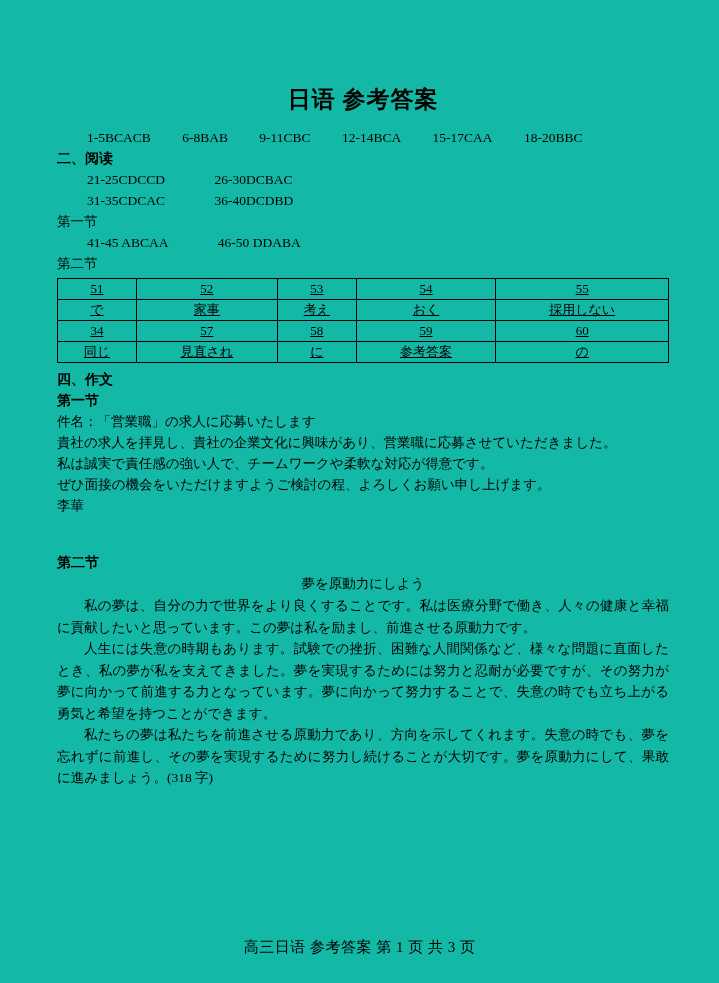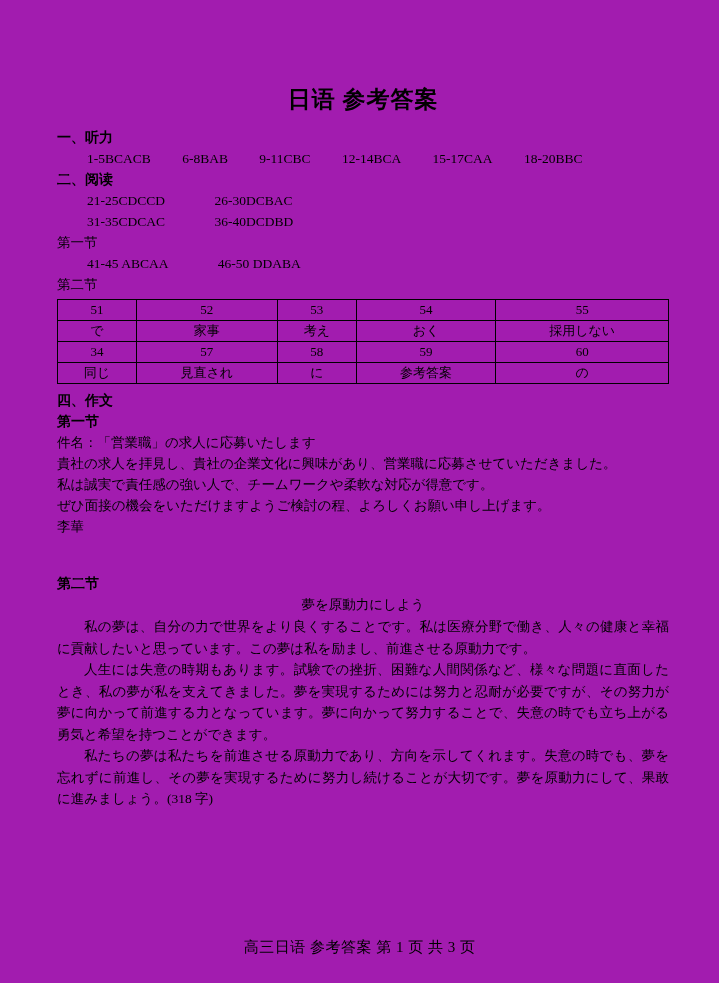--- a/index.html
+++ b/index.html
@@ -2,21 +2,21 @@
 <html><head>
 <meta charset="utf-8">
 <style>
   * { margin: 0; padding: 0; box-sizing: border-box; }
   html, body { background: #ffffff; }
   .page {
     position: relative;
     width: 719px;
     height: 983px;
     margin: 0 auto;
-    background: #a21caf;
+    background: #14b8a6;
     color: #000000;
     font-family: "Liberation Serif", serif;
     font-size: 13.5px;
     padding: 84px 50px 0 57px;
     overflow: hidden;
   }
   .doc-title {
     font-size: 23px;
     font-weight: bold;
     text-align: center;
@@ -33,20 +33,21 @@
     padding-left: 30px;
     line-height: 21px;
     white-space: nowrap;
   }
   .ans-line span { display: inline-block; margin-right: 28px; }
   .ans-line.wide span { margin-right: 46px; }
   .kb-table {
     width: 100%;
     border-collapse: collapse;
     margin: 4px 0 6px 0;
+    text-decoration: underline;
   }
   .kb-table td {
     border: 1px solid #000;
     text-align: center;
     font-size: 13px;
     height: 21px;
     padding: 1px 3px;
   }
   .essay-line { line-height: 21px; }
   .part2-heading { margin-top: 36px; }
@@ -69,21 +70,20 @@
     letter-spacing: 0.5px;
   }
 </style>
 </head>
 <body>
 
 <div class="page">
 
   <h1 class="doc-title">日语 参考答案</h1>
 
-  <div class="sec-heading">一、听力</div>
   <div class="ans-line">
     <span>1-5BCACB</span>
     <span>6-8BAB</span>
     <span>9-11CBC</span>
     <span>12-14BCA</span>
     <span>15-17CAA</span>
     <span>18-20BBC</span>
   </div>
 
   <div class="sec-heading">二、阅读</div>

